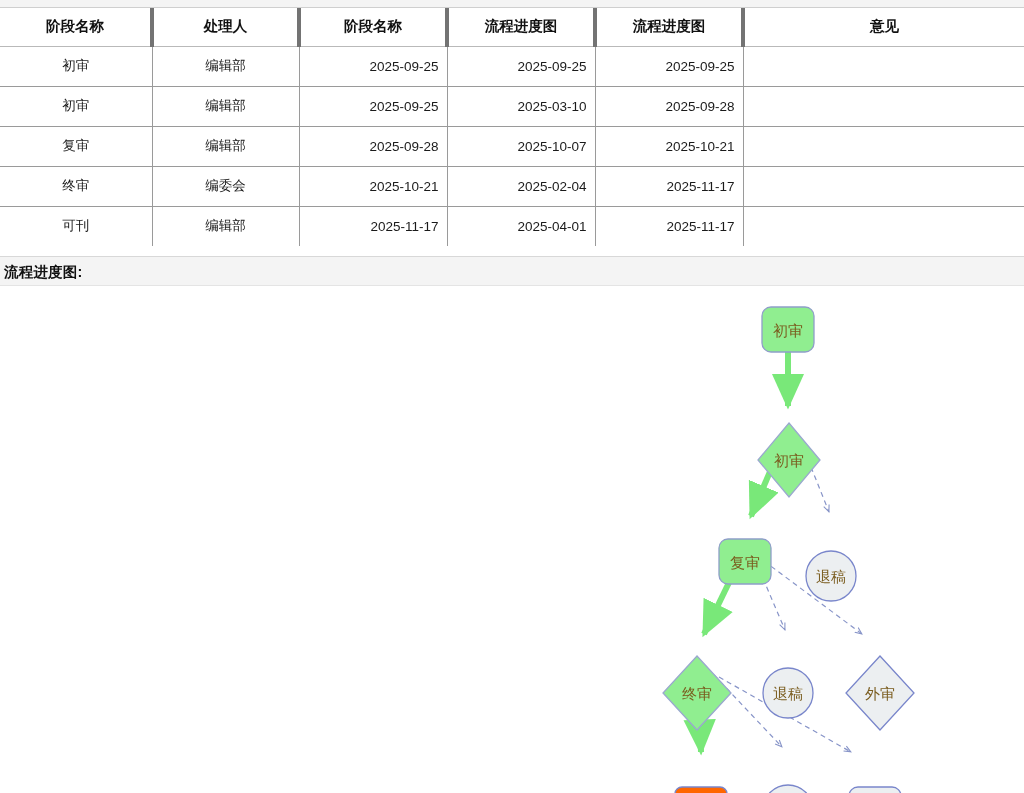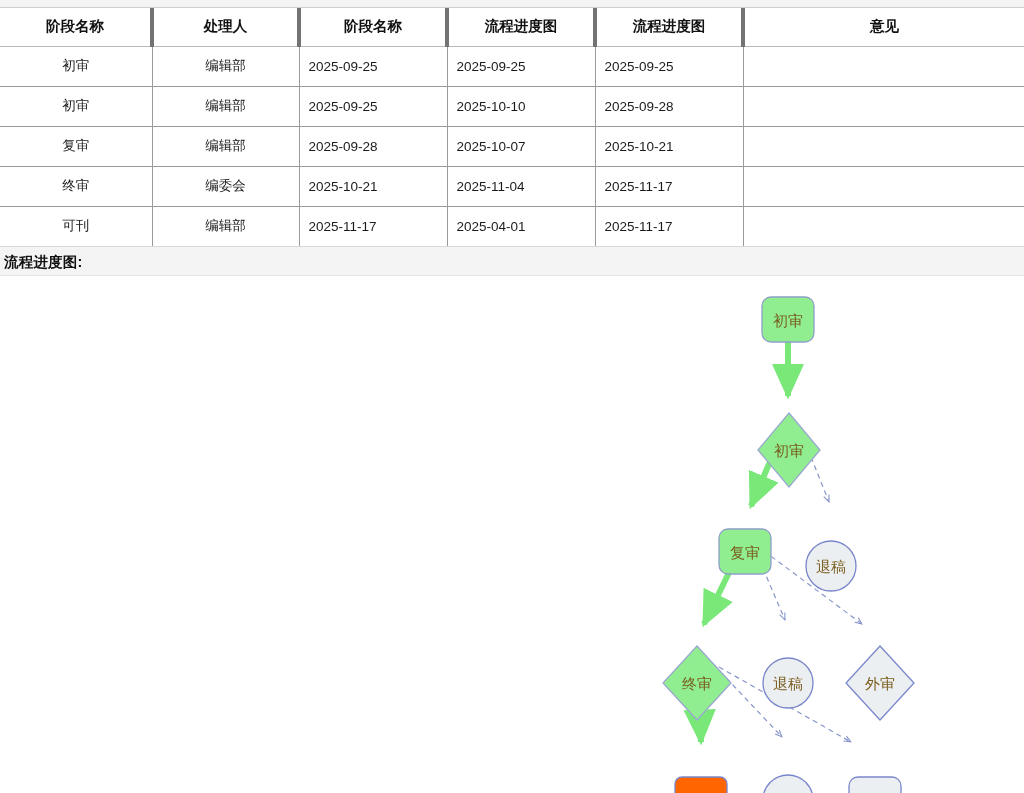--- a/index.html
+++ b/index.html
@@ -56,32 +56,33 @@
     font-size: 13.5px;
     padding: 10px 8px 11px 8px;
     border-bottom: 1px solid #9a9a9a;
     border-right: 1px solid #9a9a9a;
     color: #1a1a1a;
     vertical-align: middle;
     height: 16px;
   }
   .stage-table td:last-child { border-right: none; }
   .stage-table td.ctr { text-align: center; }
-  .stage-table td.lft { text-align: left; padding-left: 9px; }
+  .stage-table td.lft { text-align: right; padding-left: 9px; }
   .stage-table tr:last-child td { border-bottom: none; }
 
   
   .section-band {
     width: 1024px;
     background: #f4f4f4;
     border-top: 1px solid #d8d8d8;
     border-bottom: 1px solid #e4e4e4;
     box-sizing: border-box;
     padding: 6px 4px 7px 4px;
     height: 30px;
+    margin-top: 10px;
   }
   .section-band .label {
     font-size: 14.5px;
     font-weight: bold;
     color: #111111;
     letter-spacing: 0.2px;
   }
 
   
   .flow-wrap {
@@ -139,37 +140,37 @@
       <td class="ctr">编辑部</td>
       <td class="lft">2025-09-25</td>
       <td class="lft">2025-09-25</td>
       <td class="lft">2025-09-25</td>
       <td class="lft"></td>
     </tr>
     <tr>
       <td class="ctr">初审</td>
       <td class="ctr">编辑部</td>
       <td class="lft">2025-09-25</td>
-      <td class="lft">2025-10-10</td>
+      <td class="lft">2025-03-10</td>
       <td class="lft">2025-09-28</td>
       <td class="lft"></td>
     </tr>
     <tr>
       <td class="ctr">复审</td>
       <td class="ctr">编辑部</td>
       <td class="lft">2025-09-28</td>
       <td class="lft">2025-10-07</td>
       <td class="lft">2025-10-21</td>
       <td class="lft"></td>
     </tr>
     <tr>
       <td class="ctr">终审</td>
       <td class="ctr">编委会</td>
       <td class="lft">2025-10-21</td>
-      <td class="lft">2025-11-04</td>
+      <td class="lft">2025-02-04</td>
       <td class="lft">2025-11-17</td>
       <td class="lft"></td>
     </tr>
     <tr>
       <td class="ctr">可刊</td>
       <td class="ctr">编辑部</td>
       <td class="lft">2025-11-17</td>
       <td class="lft">2025-04-01</td>
       <td class="lft">2025-11-17</td>
       <td class="lft"></td>

